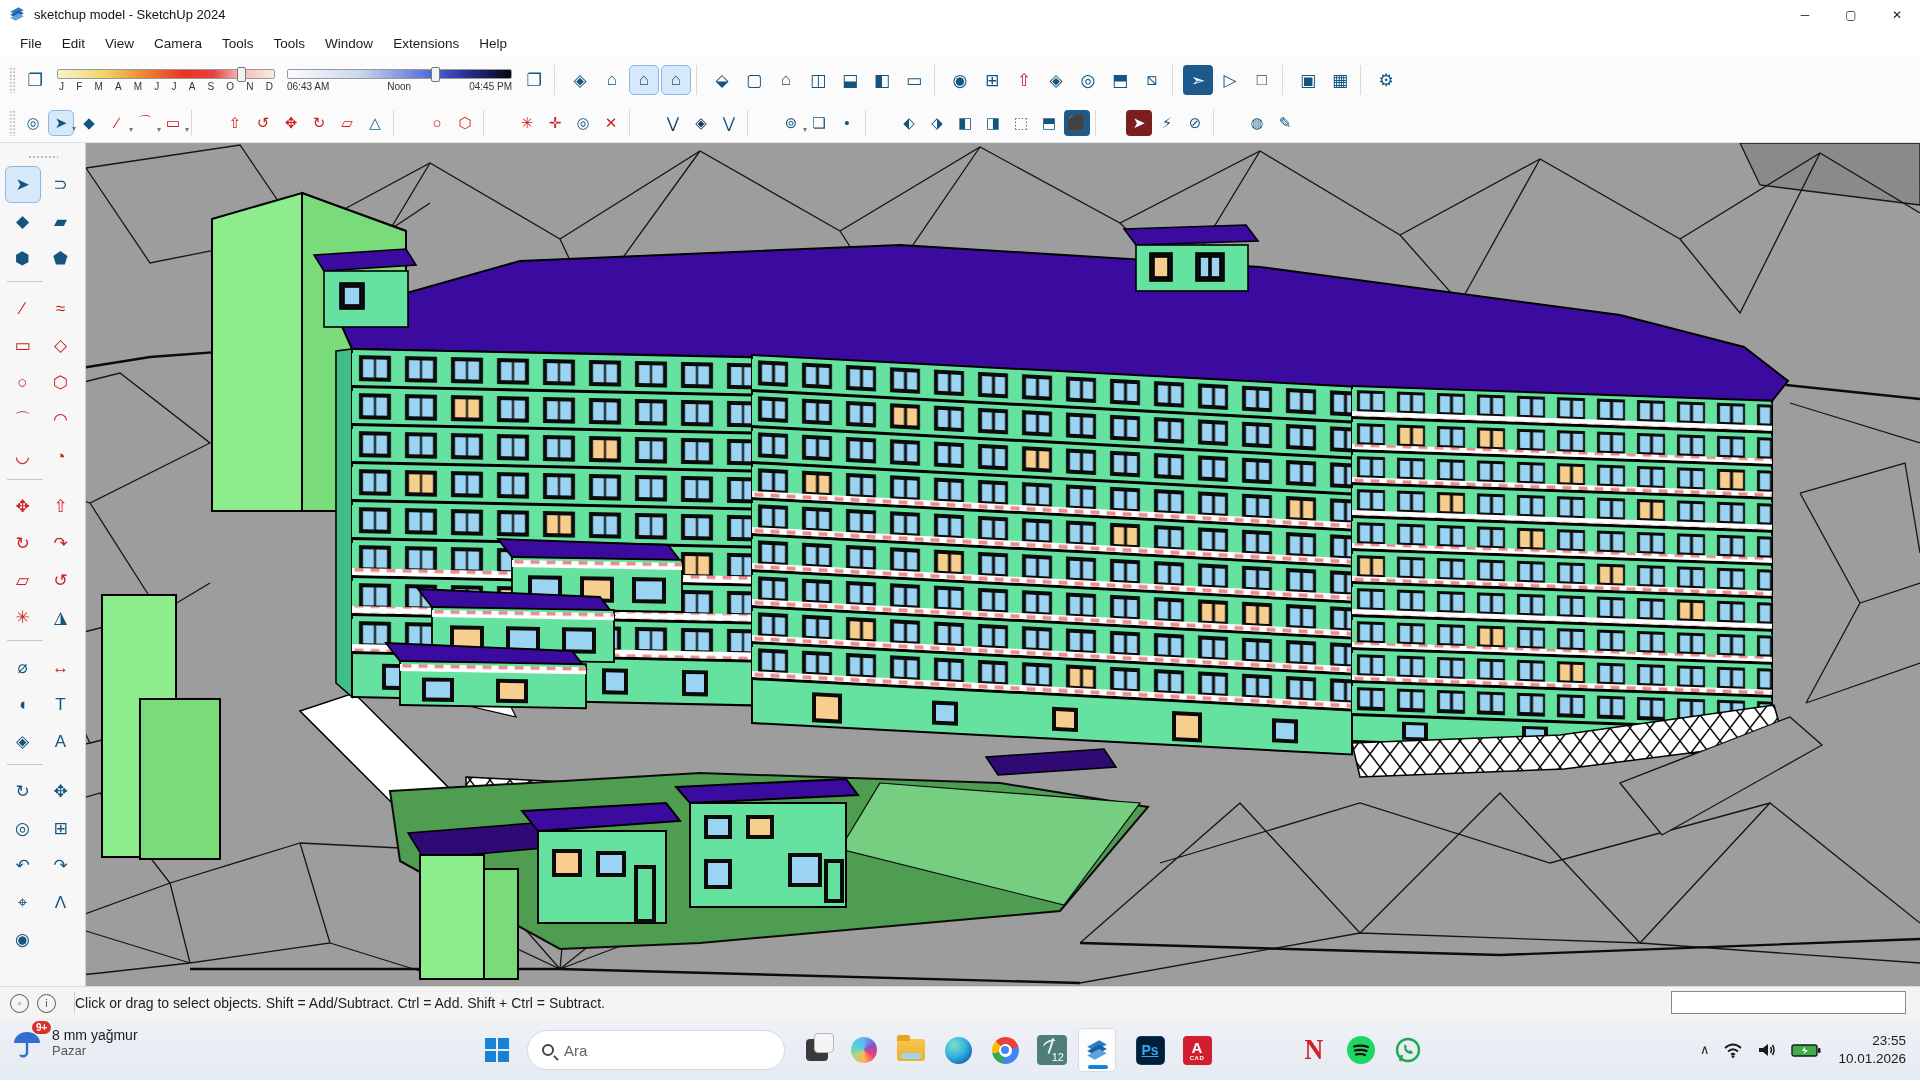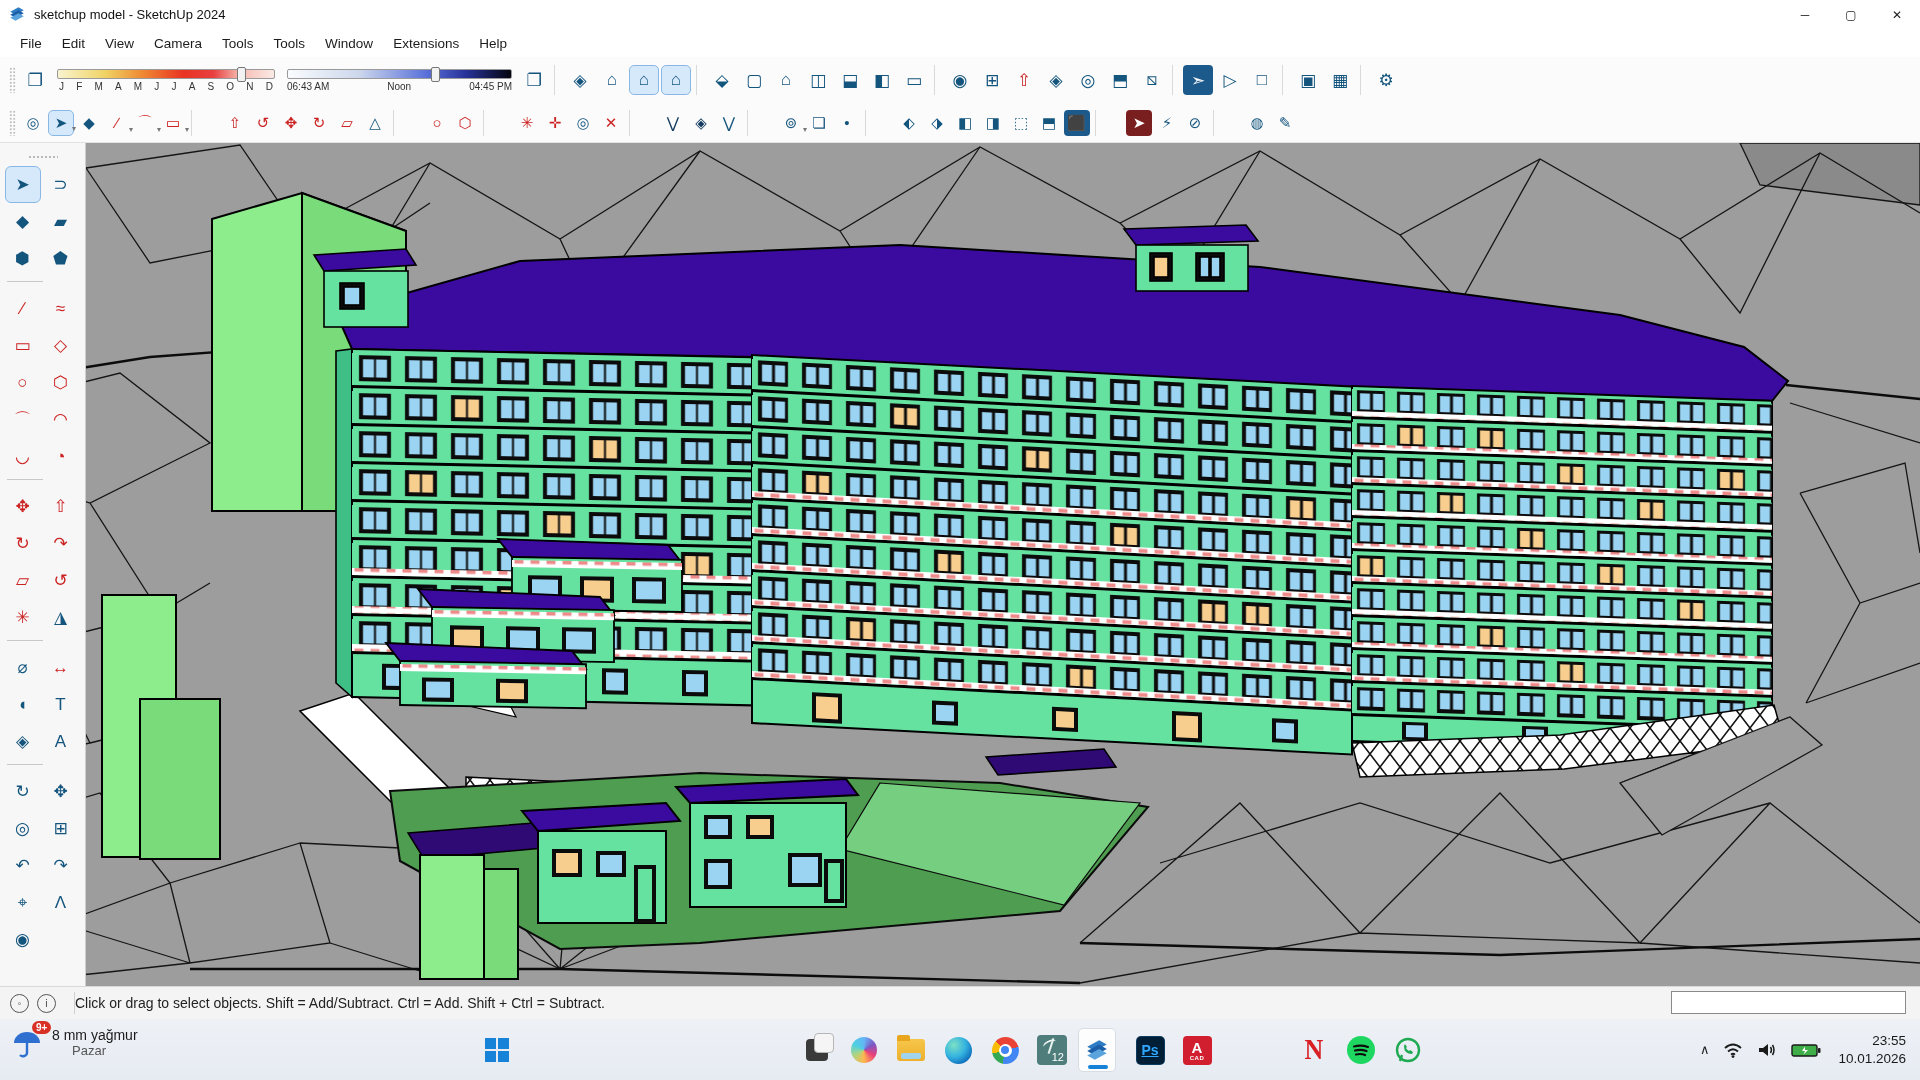--- a/index.html
+++ b/index.html
@@ -71,21 +71,21 @@
                   border:1px solid #8a8a8a; font-size:12px; padding:0 6px; }
 
   
   #taskbar { position:absolute; left:0; top:1019px; width:1920px; height:61px;
              background:linear-gradient(180deg,#eef1f6,#e6ebf2); }
   #weather { position:absolute; left:12px; top:8px; display:flex; align-items:center; }
   #weather .badge { position:absolute; left:20px; top:-6px; background:#d93025; color:#fff; font-size:10px;
                     border-radius:9px; padding:1px 4px; font-weight:bold; }
   #weather .wtxt { margin-left:10px; }
   #weather .l1 { font-size:14px; color:#1a1a1a; }
-  #weather .l2 { font-size:13px; color:#555;margin-left:20px; }
+  #weather .l2 { font-size:13px; color:#555; }
   #startbtn { position:absolute; left:478px; top:12px; width:38px; height:38px; border-radius:5px;
               display:flex; align-items:center; justify-content:center; }
   #startbtn .wlogo { display:grid; grid-template-columns:11px 11px; grid-template-rows:11px 11px; gap:2px; }
   #startbtn .wlogo span { background:#1683d8; }
   #searchbox { position:absolute; left:527px; top:11px; width:258px; height:40px; background:#ffffff;
                border:1px solid #d4dae2; border-radius:20px; display:flex; align-items:center; padding-left:14px; }
   .mag { width:12px; height:12px; border:2px solid #454545; border-radius:50%; position:relative; margin-right:10px; }
   .mag::after { content:""; position:absolute; width:6px; height:2px; background:#454545; transform:rotate(45deg);
                 left:9px; top:11px; }
   #searchbox .ph { font-size:15px; color:#5f6368; }
@@ -672,20 +672,24 @@
 
   <div id="startbtn">
     <div class="wlogo">
         <span></span>
         <span></span>
         <span></span>
         <span></span>
       </div>
   </div>
 
+  <div id="searchbox">
+    <span class="mag"></span>
+    <span class="ph">Ara</span>
+  </div>
 
   <div class="app" style="left:798px">
       <span class="tv1"></span>
     </div>
   <div class="app" style="left:845px">
       <span class="copilot"></span>
     </div>
   <div class="app" style="left:892px">
       <span class="folder"></span>
     </div>

